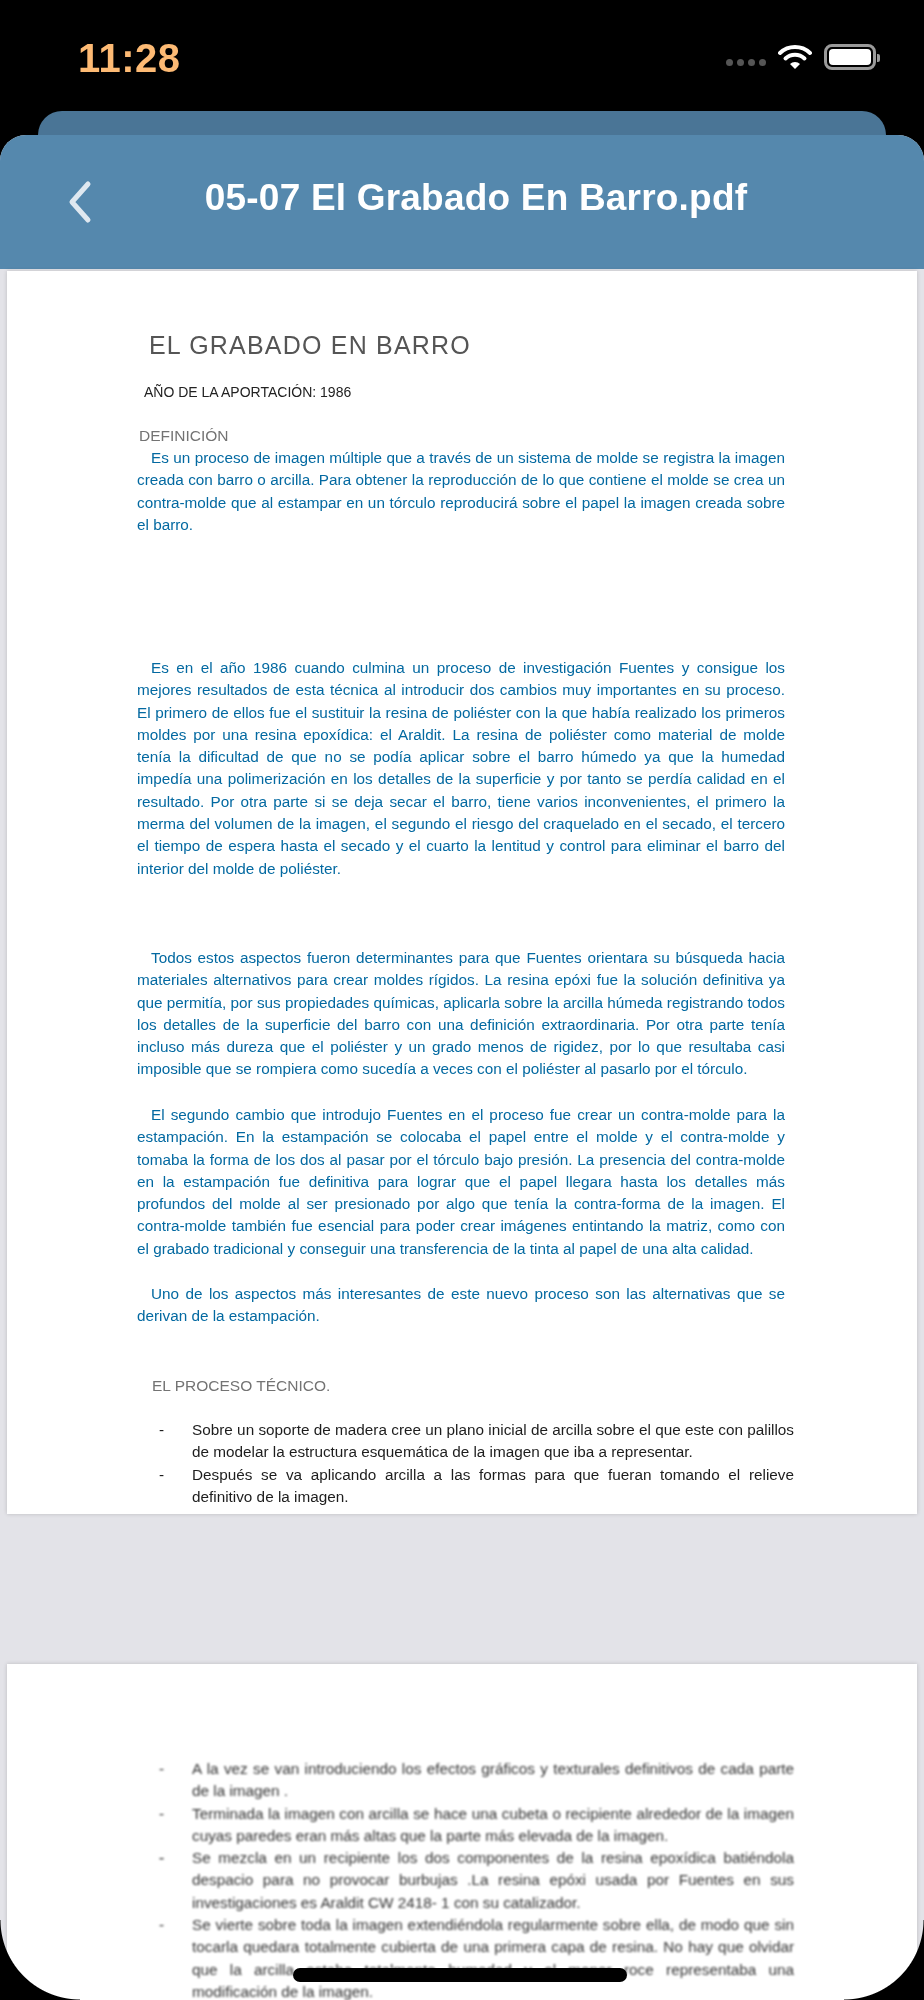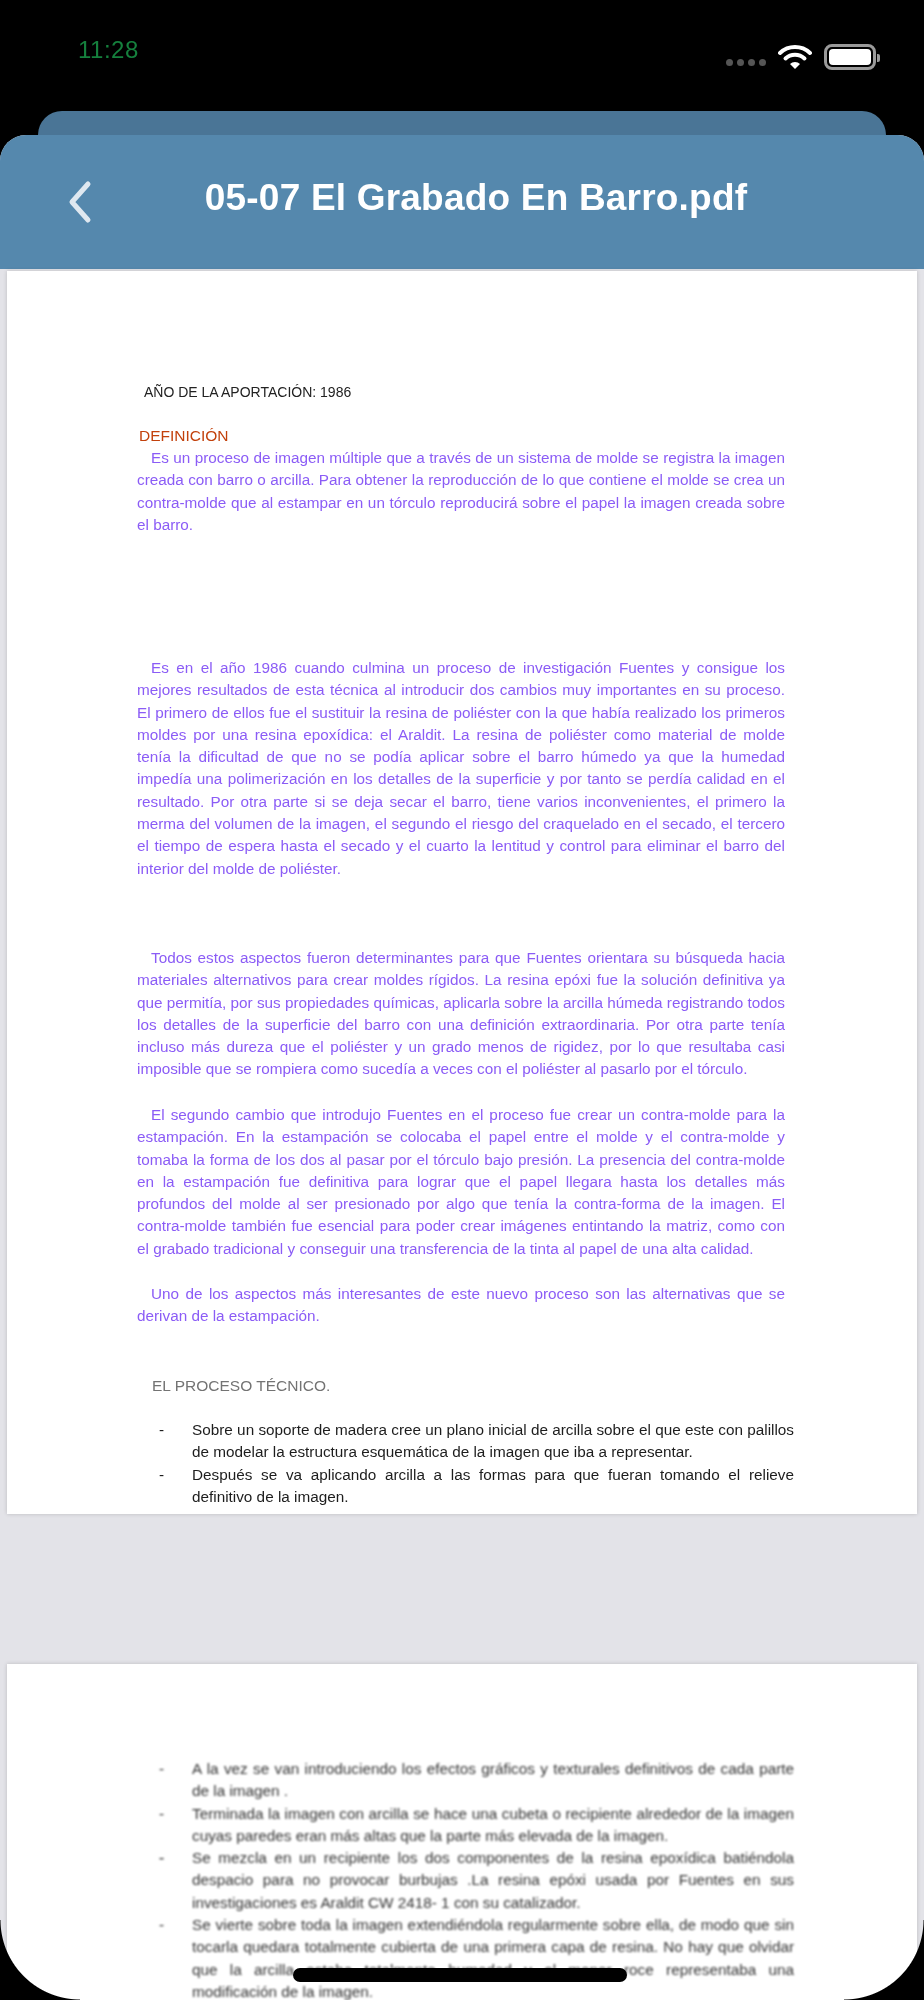--- a/index.html
+++ b/index.html
@@ -1,21 +1,21 @@
 <!DOCTYPE html>
 <html><head>
 <meta charset="utf-8">
 <style>
   * { box-sizing: border-box; margin: 0; padding: 0; }
   html, body { width: 924px; height: 2000px; background: #000; overflow: hidden; }
   body { position: relative; font-family: "Liberation Sans", sans-serif; }
 
   
   .status-bar { position: absolute; left: 0; top: 0; width: 924px; height: 110px; background: #000; }
-  .status-time { position: absolute; left: 78px; top: 36px; color: #15803d; font-size: 24px; font-weight: normal; letter-spacing: 0.5px; }
+  .status-time { position: absolute; left: 78px; top: 36px; color: #fdba74; font-size: 40px; font-weight: bold; letter-spacing: 0.5px; }
   .status-right { position: absolute; right: 48px; top: 44px; display: flex; align-items: center; gap: 12px; }
   .signal-dots { display: flex; gap: 4px; margin-top: 10px; }
   .signal-dots span { width: 7px; height: 7px; border-radius: 50%; background: #555; display: block; }
   .battery { width: 52px; height: 26px; border: 3px solid #9a9a9a; border-radius: 8px; padding: 2px; position: relative; }
   .battery .fill { width: 100%; height: 100%; background: #fff; border-radius: 4px; }
   .battery::after { content: ""; position: absolute; right: -7px; top: 7px; width: 3px; height: 8px; background: #9a9a9a; border-radius: 0 2px 2px 0; }
 
   
   .sheet-back { position: absolute; left: 38px; top: 111px; width: 848px; height: 60px; background: #4a7596; border-radius: 24px 24px 0 0; }
   
@@ -25,22 +25,22 @@
   .nav-title { position: absolute; left: 0; right: 0; top: 42px; text-align: center; color: #fff; font-size: 37px; font-weight: bold; padding-left: 28px; letter-spacing: 0.2px; }
 
   .pdf-area { position: absolute; left: 0; top: 134px; width: 924px; bottom: 0; background: #e3e3e8; }
   .page { position: absolute; left: 7px; width: 910px; background: #fff; box-shadow: 0 0 4px rgba(0,0,0,0.18); }
   .page1 { top: 2px; height: 1243px; }
   .page2 { top: 1395px; height: 600px; }
 
   .doc { position: absolute; color: #222; font-family: "Liberation Sans", sans-serif; }
   .doc-title { left: 142px; top: 60px; font-size: 25px; color: #555; letter-spacing: 1.2px; font-weight: normal; }
   .doc-year { left: 137px; top: 113px; font-size: 14px; color: #222; }
-  .doc-def { left: 132px; top: 156px; font-size: 15.5px; color: #c2410c; }
-  .para { left: 130px; width: 648px; font-size: 15.3px; line-height: 22.3px; text-align: justify; color: #8b5cf6; }
+  .doc-def { left: 132px; top: 156px; font-size: 15.5px; color: #737373; }
+  .para { left: 130px; width: 648px; font-size: 15.3px; line-height: 22.3px; text-align: justify; color: #0369a1; }
   .para .indent { display: inline-block; width: 14px; }
   .p1 { top: 176px; }
   .p2 { top: 386px; }
   .p3 { top: 676px; }
   .p4 { top: 833px; }
   .p5 { top: 1012px; }
   .section { left: 145px; top: 1106px; font-size: 15.5px; color: #737373; }
   .list { left: 152px; width: 635px; font-size: 15.3px; line-height: 22.3px; color: #1d1d1d; }
   .list-item { position: relative; padding-left: 33px; text-align: justify; }
   .list-item .dash { position: absolute; left: 0; top: 0; }
@@ -84,20 +84,21 @@
       <svg width="28" height="44" viewBox="0 0 28 44">
         <path d="M22 4 L6 22 L22 40" stroke="#dfe8f0" stroke-width="5" fill="none" stroke-linecap="round" stroke-linejoin="round"></path>
       </svg>
     </div>
     <div class="nav-title">05-07 El Grabado En Barro.pdf</div>
   </div>
 
   <div class="pdf-area">
 
     <div class="page page1">
+      <div class="doc doc-title">EL GRABADO EN BARRO</div>
       <div class="doc doc-year">AÑO DE LA APORTACIÓN: 1986</div>
       <div class="doc doc-def">DEFINICIÓN</div>
       <div class="doc para p1"><span class="indent"></span><span>Es un proceso de imagen múltiple que a través de un sistema de molde se registra la imagen creada con barro o arcilla. Para obtener la reproducción de lo que contiene el molde se crea un contra-molde que al estampar en un tórculo reproducirá sobre el papel la imagen creada sobre el barro.</span></div>
       <div class="doc para p2"><span class="indent"></span><span>Es en el año 1986 cuando culmina un proceso de investigación Fuentes y consigue los mejores resultados de esta técnica al introducir dos cambios muy importantes en su proceso. El primero de ellos fue el sustituir la resina de poliéster con la que había realizado los primeros moldes por una resina epoxídica: el Araldit.  La resina de poliéster como material de molde tenía la dificultad de que no se podía aplicar sobre el barro húmedo ya que la humedad impedía una polimerización en los detalles de la superficie y por tanto se perdía calidad en el resultado. Por otra parte si se deja secar el barro, tiene varios inconvenientes, el primero la merma del volumen de la imagen, el segundo el riesgo del craquelado en el secado, el tercero el tiempo de espera hasta el secado y el cuarto la lentitud y control  para eliminar el barro del interior del molde de poliéster.</span></div>
       <div class="doc para p3"><span class="indent"></span><span>Todos estos aspectos fueron determinantes para que Fuentes orientara su búsqueda hacia materiales alternativos para crear moldes rígidos. La resina epóxi fue la solución definitiva ya que permitía, por sus propiedades químicas, aplicarla sobre la arcilla húmeda registrando todos los detalles de la superficie del barro con una definición extraordinaria. Por otra parte tenía incluso más dureza que el poliéster y un grado menos de rigidez, por lo que resultaba casi imposible que se rompiera como sucedía a veces con el poliéster al pasarlo por el tórculo.</span></div>
       <div class="doc para p4"><span class="indent"></span><span>El segundo cambio que introdujo Fuentes en el proceso fue crear un contra-molde para la estampación. En la estampación se colocaba el papel entre el  molde y el contra-molde y tomaba la forma de los dos al pasar por el tórculo bajo presión. La presencia del contra-molde en la estampación fue definitiva para lograr que el papel llegara hasta los detalles más profundos del molde al ser presionado por algo que tenía la contra-forma de la imagen. El contra-molde también fue esencial para poder crear imágenes entintando la matriz, como con el grabado tradicional y conseguir una transferencia de la tinta al papel de una alta calidad.</span></div>
       <div class="doc para p5"><span class="indent"></span><span>Uno de los aspectos más interesantes de este nuevo proceso son las alternativas que  se derivan de la estampación.</span></div>
       <div class="doc section">EL PROCESO TÉCNICO.</div>
       <div class="doc list l1">
         <div class="list-item"><span class="dash">-</span><span>Sobre un soporte de madera  cree un plano inicial de arcilla sobre el que este con palillos de modelar la estructura esquemática de la imagen que iba a representar.</span></div>

